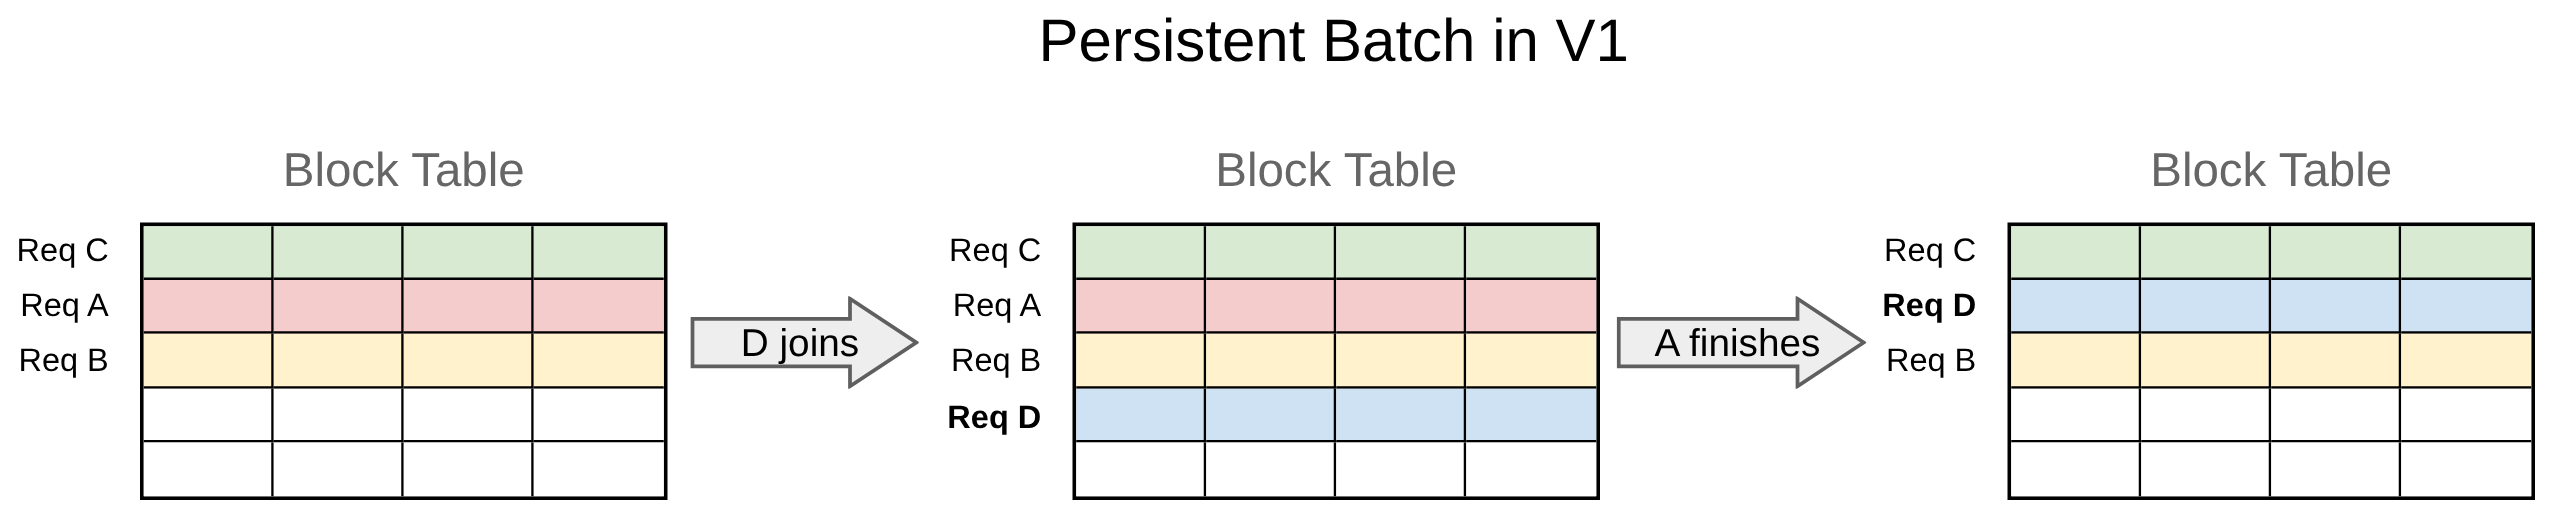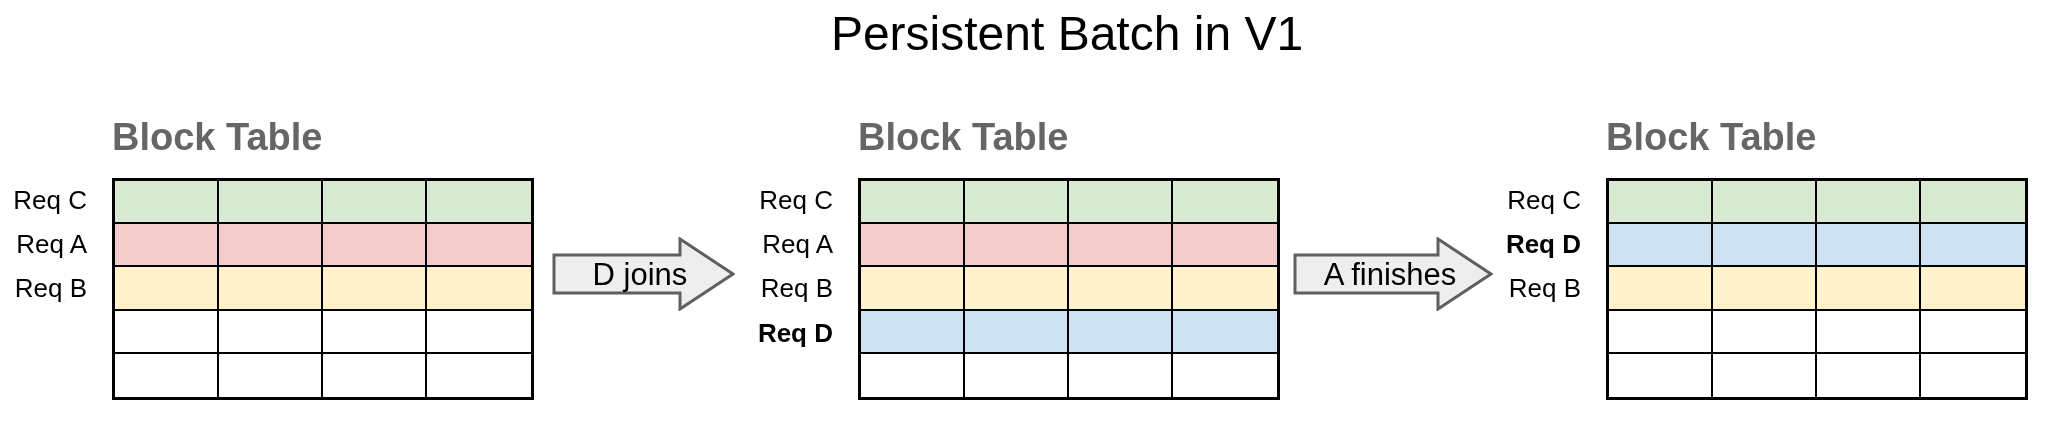--- a/index.html
+++ b/index.html
@@ -11,24 +11,23 @@
     font-family:"Liberation Sans", sans-serif;
   }
   .title{
     position:absolute;left:0;top:6px;width:2134px;
     text-align:center;
     font-size:48px;line-height:56px;font-weight:400;color:#000000;
     white-space:nowrap;
   }
   .table-heading{
     position:absolute;top:116px;width:422px;
-    text-align:left;
+    text-align:center;
     font-size:38px;line-height:42px;color:#666666;
     white-space:nowrap;
-    font-weight:bold;
   }
   .block-table{
     position:absolute;top:178px;width:422px;height:222px;
     box-sizing:border-box;border:3px solid #000000;
     display:grid;
     grid-template-columns:repeat(4,1fr);
     grid-template-rows:repeat(5,1fr);
     background:#ffffff;
   }
   .cell{border-right:2px solid #000000;border-bottom:2px solid #000000;}

